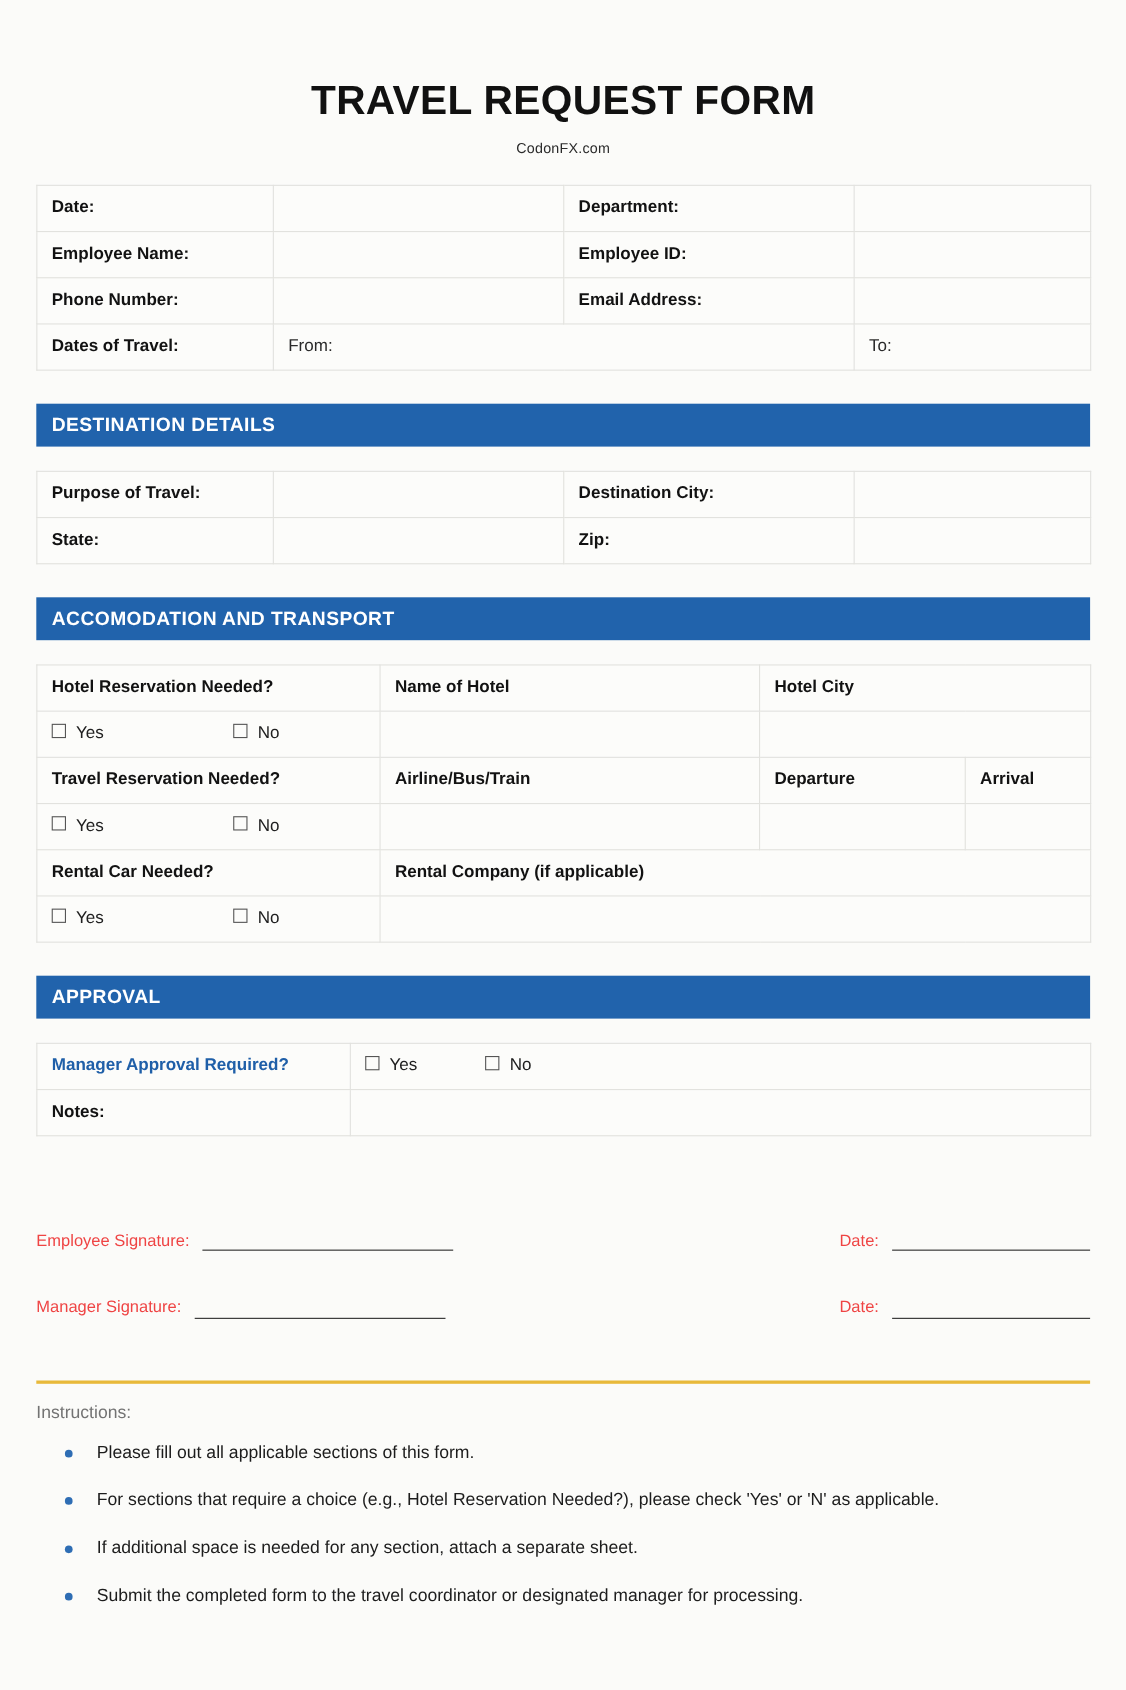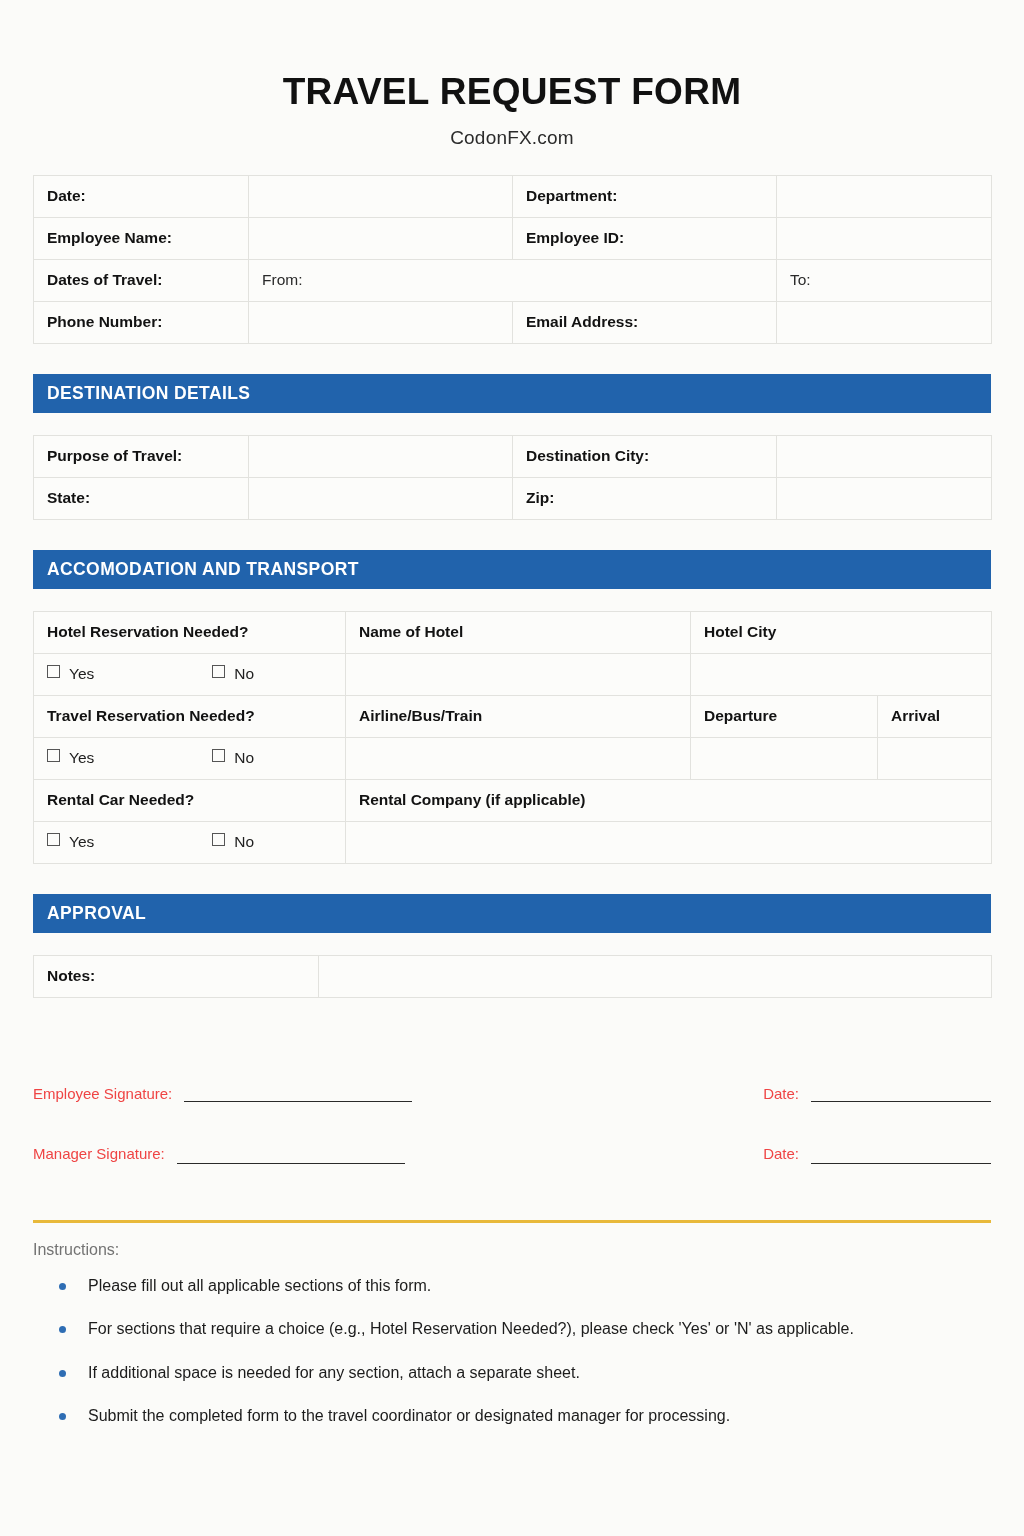--- a/index.html
+++ b/index.html
@@ -25,21 +25,21 @@
     text-align: center;
     font-size: 37px;
     font-weight: bold;
     letter-spacing: 0.3px;
     color: #111;
     padding-top: 72px;
     line-height: 1.1;
   }
   .doc-subtitle {
     text-align: center;
-    font-size: 19px;
+    font-size: 13px;
     color: #2b2b2b;
     margin-top: 14px;
     letter-spacing: 0.2px;
   }
 
   
   table.form {
     width: 958px;
     border-collapse: collapse;
     table-layout: fixed;
@@ -191,30 +191,30 @@
         <td class="val" data-name="field-date"></td>
         <td class="lbl" data-name="label-department">Department:</td>
         <td class="val" data-name="field-department"></td>
       </tr>
       <tr data-name="table-row">
         <td class="lbl" data-name="label-employee-name">Employee Name:</td>
         <td class="val" data-name="field-employee-name"></td>
         <td class="lbl" data-name="label-employee-id">Employee ID:</td>
         <td class="val" data-name="field-employee-id"></td>
       </tr>
+      <tr data-name="table-row">
+        <td class="lbl" data-name="label-phone-number">Phone Number:</td>
+        <td class="val" data-name="field-phone-number"></td>
+        <td class="lbl" data-name="label-email-address">Email Address:</td>
+        <td class="val" data-name="field-email-address"></td>
+      </tr>
       <tr data-name="table-row-dates-of-travel">
         <td class="lbl" data-name="label-dates-of-travel">Dates of Travel:</td>
         <td class="plain" colspan="2" data-name="field-travel-from">From:</td>
         <td class="plain" data-name="field-travel-to">To:</td>
-      </tr>
-      <tr data-name="table-row">
-        <td class="lbl" data-name="label-phone-number">Phone Number:</td>
-        <td class="val" data-name="field-phone-number"></td>
-        <td class="lbl" data-name="label-email-address">Email Address:</td>
-        <td class="val" data-name="field-email-address"></td>
       </tr>
     </tbody>
   </table>
 
   <div class="banner" data-name="section-banner-destination-details">DESTINATION DETAILS</div>
 
   <table class="form" data-name="destination-details-table">
     <colgroup>
       <col style="width:215px">
         <col style="width:264px">
@@ -323,20 +323,36 @@
   </table>
 
   <div class="banner" data-name="section-banner-approval">APPROVAL</div>
 
   <table class="form" style="margin-top:22px" data-name="approval-table">
     <colgroup>
       <col style="width:285px">
         <col style="width:673px">
     </colgroup>
     <tbody>
+      <tr data-name="table-row-manager-approval">
+        <td class="appr-lbl" data-name="label-manager-approval-required">Manager Approval Required?</td>
+        <td class="appr-chk" data-name="manager-approval-choice-cell">
+          <div class="chk-row">
+            <span class="chk-opt" data-name="approval-yes-option">
+              <span class="chk" data-name="checkbox-icon"></span>
+              <span data-name="approval-yes-label">Yes</span>
+            </span>
+            <span class="chk-gap-sm" data-name="spacer"></span>
+            <span class="chk-opt" data-name="approval-no-option">
+              <span class="chk" data-name="checkbox-icon"></span>
+              <span data-name="approval-no-label">No</span>
+            </span>
+          </div>
+        </td>
+      </tr>
       <tr data-name="table-row-notes">
         <td class="lbl" style="width:85px" data-name="label-notes">Notes:</td>
         <td class="val" data-name="field-notes"></td>
       </tr>
     </tbody>
   </table>
 
   <style>
     table[data-name="approval-table"] tr[data-name="table-row-notes"] td:first-child { width: 85px; }
   </style>

